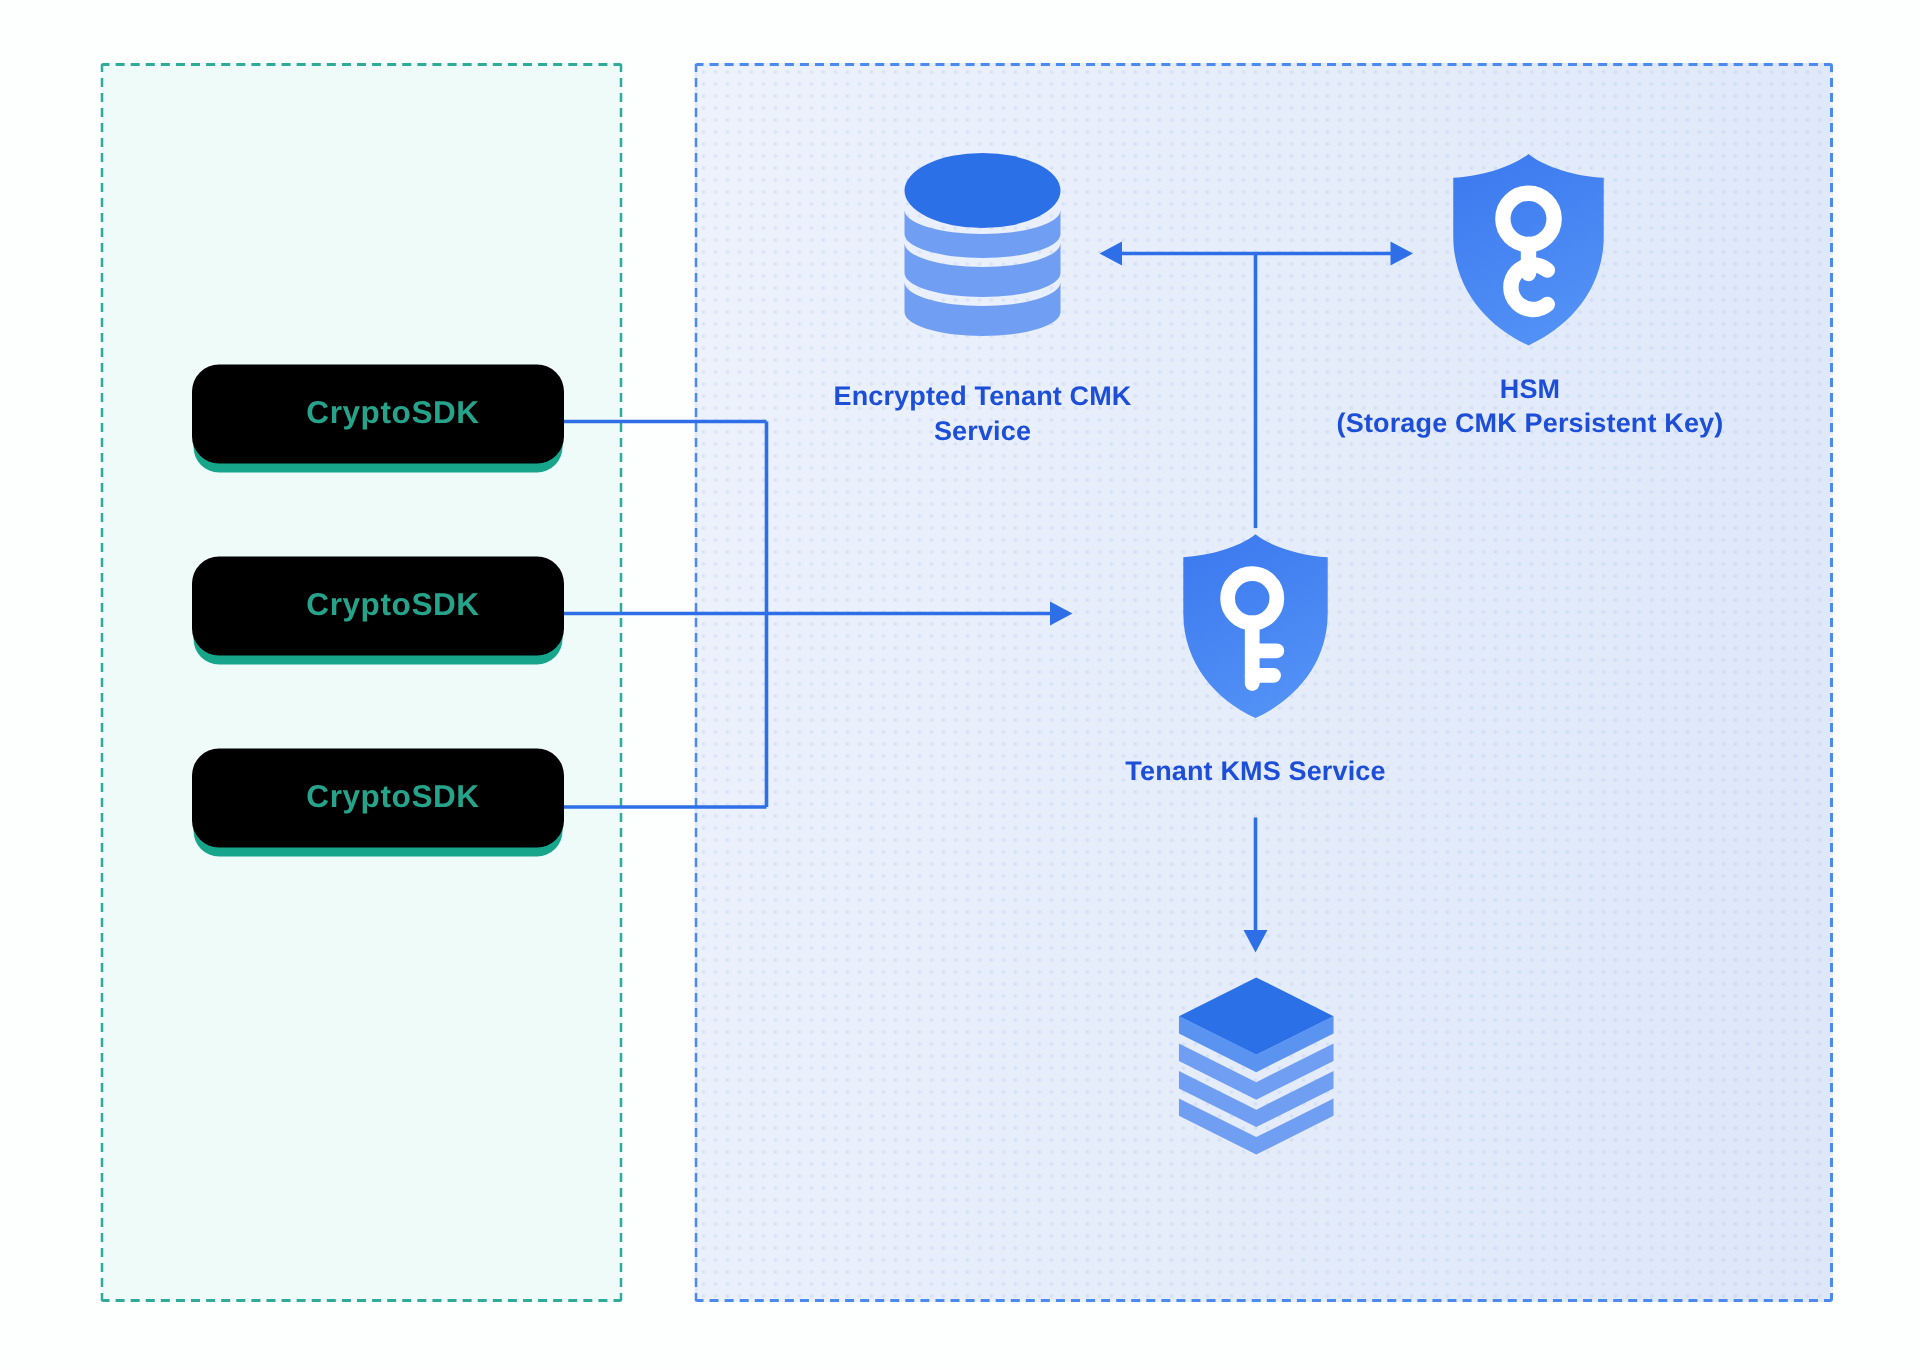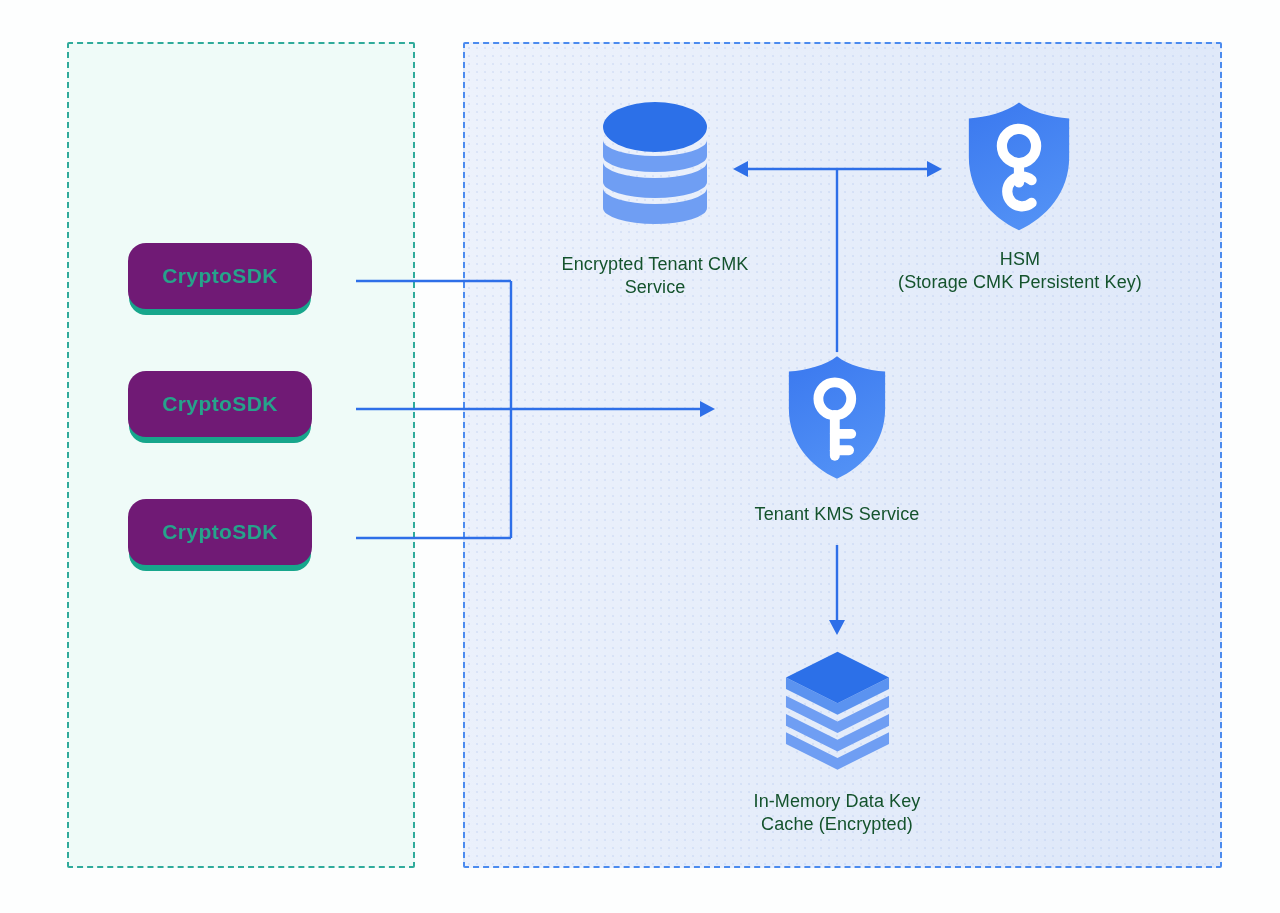--- a/index.html
+++ b/index.html
@@ -19,33 +19,33 @@
   .panel-right{
     left:463px;top:42px;width:759px;height:826px;
     border:2px dashed #4b8bef;
     background:
       radial-gradient(circle, rgba(130,160,225,0.16) 1px, transparent 1.3px),
       linear-gradient(100deg,#edf2fc 0%,#e4ecfa 55%,#dde7f9 100%);
     background-size:8px 8px, 100% 100%;
   }
   .connectors{position:absolute;left:0;top:0;pointer-events:none;}
   .sdk-box{
-    position:absolute;left:128px;width:184px;height:66px;
-    background:#701a75;
+    position:absolute;left:128px;width:228px;height:66px;
+    background:#000000;
     border-radius:18px;
     box-shadow:0 7px 0 -1px #17a68c;
-    display:flex;align-items:center;justify-content:center;
+    display:flex;align-items:center;justify-content:center;padding-left:20px;
   }
   .sdk-box span{
     color:#26a38b;font-size:21px;font-weight:700;letter-spacing:0.4px;
   }
   .node-icon{position:absolute;}
   .node-label{
     position:absolute;text-align:center;
-    color:#14532d;font-weight:400;font-size:18px;line-height:23px;
+    color:#1d4ed8;font-weight:700;font-size:18px;line-height:23px;
     letter-spacing:0.1px;
   }
   .lbl-line{display:block;}
 </style>
 </head>
 <body>
 
 <div class="canvas">
 
   <div class="panel panel-left"></div>
@@ -133,18 +133,14 @@
     <span class="lbl-line">Tenant KMS Service</span>
   </div>
 
   <svg class="node-icon" style="left:775px;top:650px" width="125" height="123" viewBox="0 0 150 148">
     <polygon points="13,33 75,64 137,33 137,47 75,78 13,47" fill="#5b93f0"></polygon>
     <polygon points="75,2 137,33 75,64 13,33" fill="#2c70e8"></polygon>
     <polygon points="13,55 75,86 137,55 137,69 75,100 13,69" fill="#6f9ef3"></polygon>
     <polygon points="13,77 75,108 137,77 137,91 75,122 13,91" fill="#6f9ef3"></polygon>
     <polygon points="13,99 75,130 137,99 137,113 75,144 13,113" fill="#6f9ef3"></polygon>
   </svg>
-  <div class="node-label" style="left:712px;top:790px;width:250px">
-    <span class="lbl-line">In-Memory Data Key</span>
-    <span class="lbl-line">Cache (Encrypted)</span>
-  </div>
 
 </div>
 
 </body></html>

